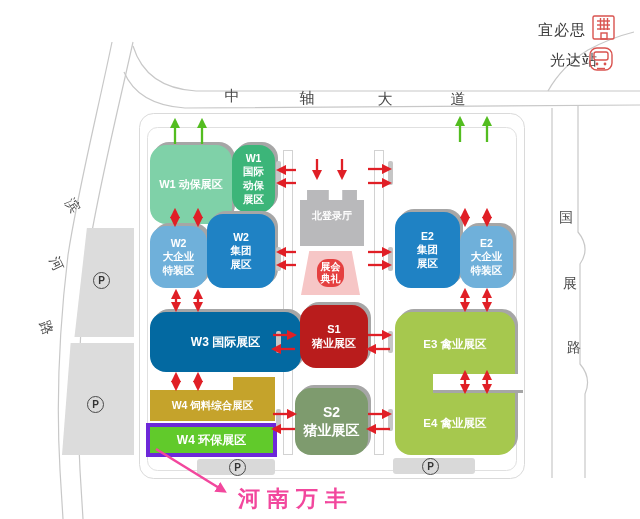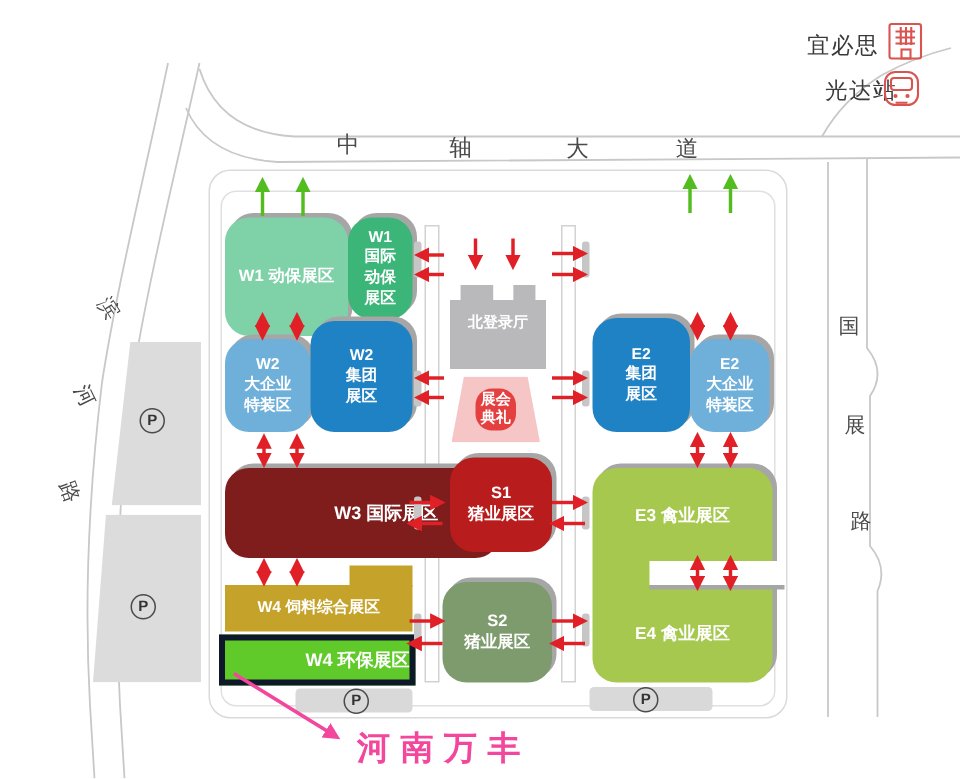--- a/index.html
+++ b/index.html
@@ -7,35 +7,35 @@
          font-family:"Liberation Sans","DejaVu Sans",sans-serif;}
   svg{position:absolute;left:0;top:0;pointer-events:none;}
   
   .hall{position:absolute;display:flex;flex-direction:column;align-items:center;justify-content:center;
         color:#fff;font-weight:bold;text-align:center;line-height:1.25;}
   .sh{box-shadow:3px -3px 0 0 #a6a6a6;border-radius:16px;}
   .w1a{left:150px;top:145px;width:82px;height:79px;background:#7fd1a8;font-size:11px;text-align:center;}
   .w1b{left:232px;top:145px;width:43px;height:68px;background:#3cb579;font-size:10.5px;line-height:1.3;}
   .w2a{left:150px;top:226px;width:57px;height:62px;background:#6fb0da;font-size:10.5px;}
   .w2b{left:207px;top:214px;width:68px;height:74px;background:#1f82c4;font-size:10.5px;}
-  .w3 {left:150px;top:312px;width:151px;height:60px;background:#7f1d1d;font-size:12px;padding-left:32px;}
+  .w3 {left:150px;top:312px;width:151px;height:60px;background:#0369a1;font-size:12px;}
   .w4f{left:150px;top:390px;width:125px;height:31px;background:#c5a32b;font-size:10.5px;}
   .w4arm{left:233px;top:377px;width:42px;height:14px;background:#c5a32b;}
-  .w4e{left:146px;top:423px;width:123px;height:26px;background:#61ca2b;border:4px solid #0f172a;font-size:12px;align-items:flex-end;}
+  .w4e{left:146px;top:423px;width:123px;height:26px;background:#61ca2b;border:4px solid #6d28d9;font-size:12px;}
   .e1 {left:395px;top:144px;width:120px;height:64px;background:#7fd1a8;font-size:11px;}
   .e2a{left:395px;top:212px;width:65px;height:76px;background:#1f82c4;font-size:10.5px;}
   .e2b{left:460px;top:226px;width:53px;height:62px;background:#6fb0da;font-size:10.5px;}
   .e34{left:395px;top:312px;width:120px;height:143px;background:#a6c84e;font-size:11.5px;}
   .e34 .lbl{position:absolute;left:0;width:100%;}
   .e34 .e3l{top:25px;}
   .e34 .e4l{top:104px;}
   .notch{position:absolute;left:38px;top:62px;width:86px;height:16px;background:#fff;}
   .notchsh{position:absolute;left:38px;top:78px;width:90px;height:3px;background:#a6a6a6;}
   .s1 {left:300px;top:305px;width:68px;height:63px;background:#b91c1c;font-size:11px;}
-  .s2 {left:295px;top:388px;width:73px;height:67px;background:#7e9b6e;font-size:11px;}
+  .s2 {left:295px;top:388px;width:73px;height:67px;background:#7e9b6e;font-size:14px;}
   .north{left:300px;top:190px;width:64px;height:56px;background:#b9b9bb;font-size:10px;
          padding-top:0;justify-content:flex-end;padding-bottom:24px;box-sizing:border-box;
          clip-path:polygon(0% 18%,11% 18%,11% 0%,45% 0%,45% 18%,66% 18%,66% 0%,89% 0%,89% 18%,100% 18%,100% 100%,0% 100%);
          filter:drop-shadow(2px -2px 0 #a6a6a6);}
   .cer{left:301px;top:251px;width:59px;height:44px;background:#f6c6c6;
        clip-path:polygon(14% 0%,86% 0%,100% 100%,0% 100%);}
   .cerbox{left:317px;top:259px;width:27px;height:28px;background:#e54040;font-size:10px;line-height:1.2;border-radius:11px;}
   
   .corr{position:absolute;top:150px;width:10px;height:305px;background:#fff;border:1px solid #d2d2d2;box-sizing:border-box;}
   .corrL{left:283px;} .corrR{left:374px;}

